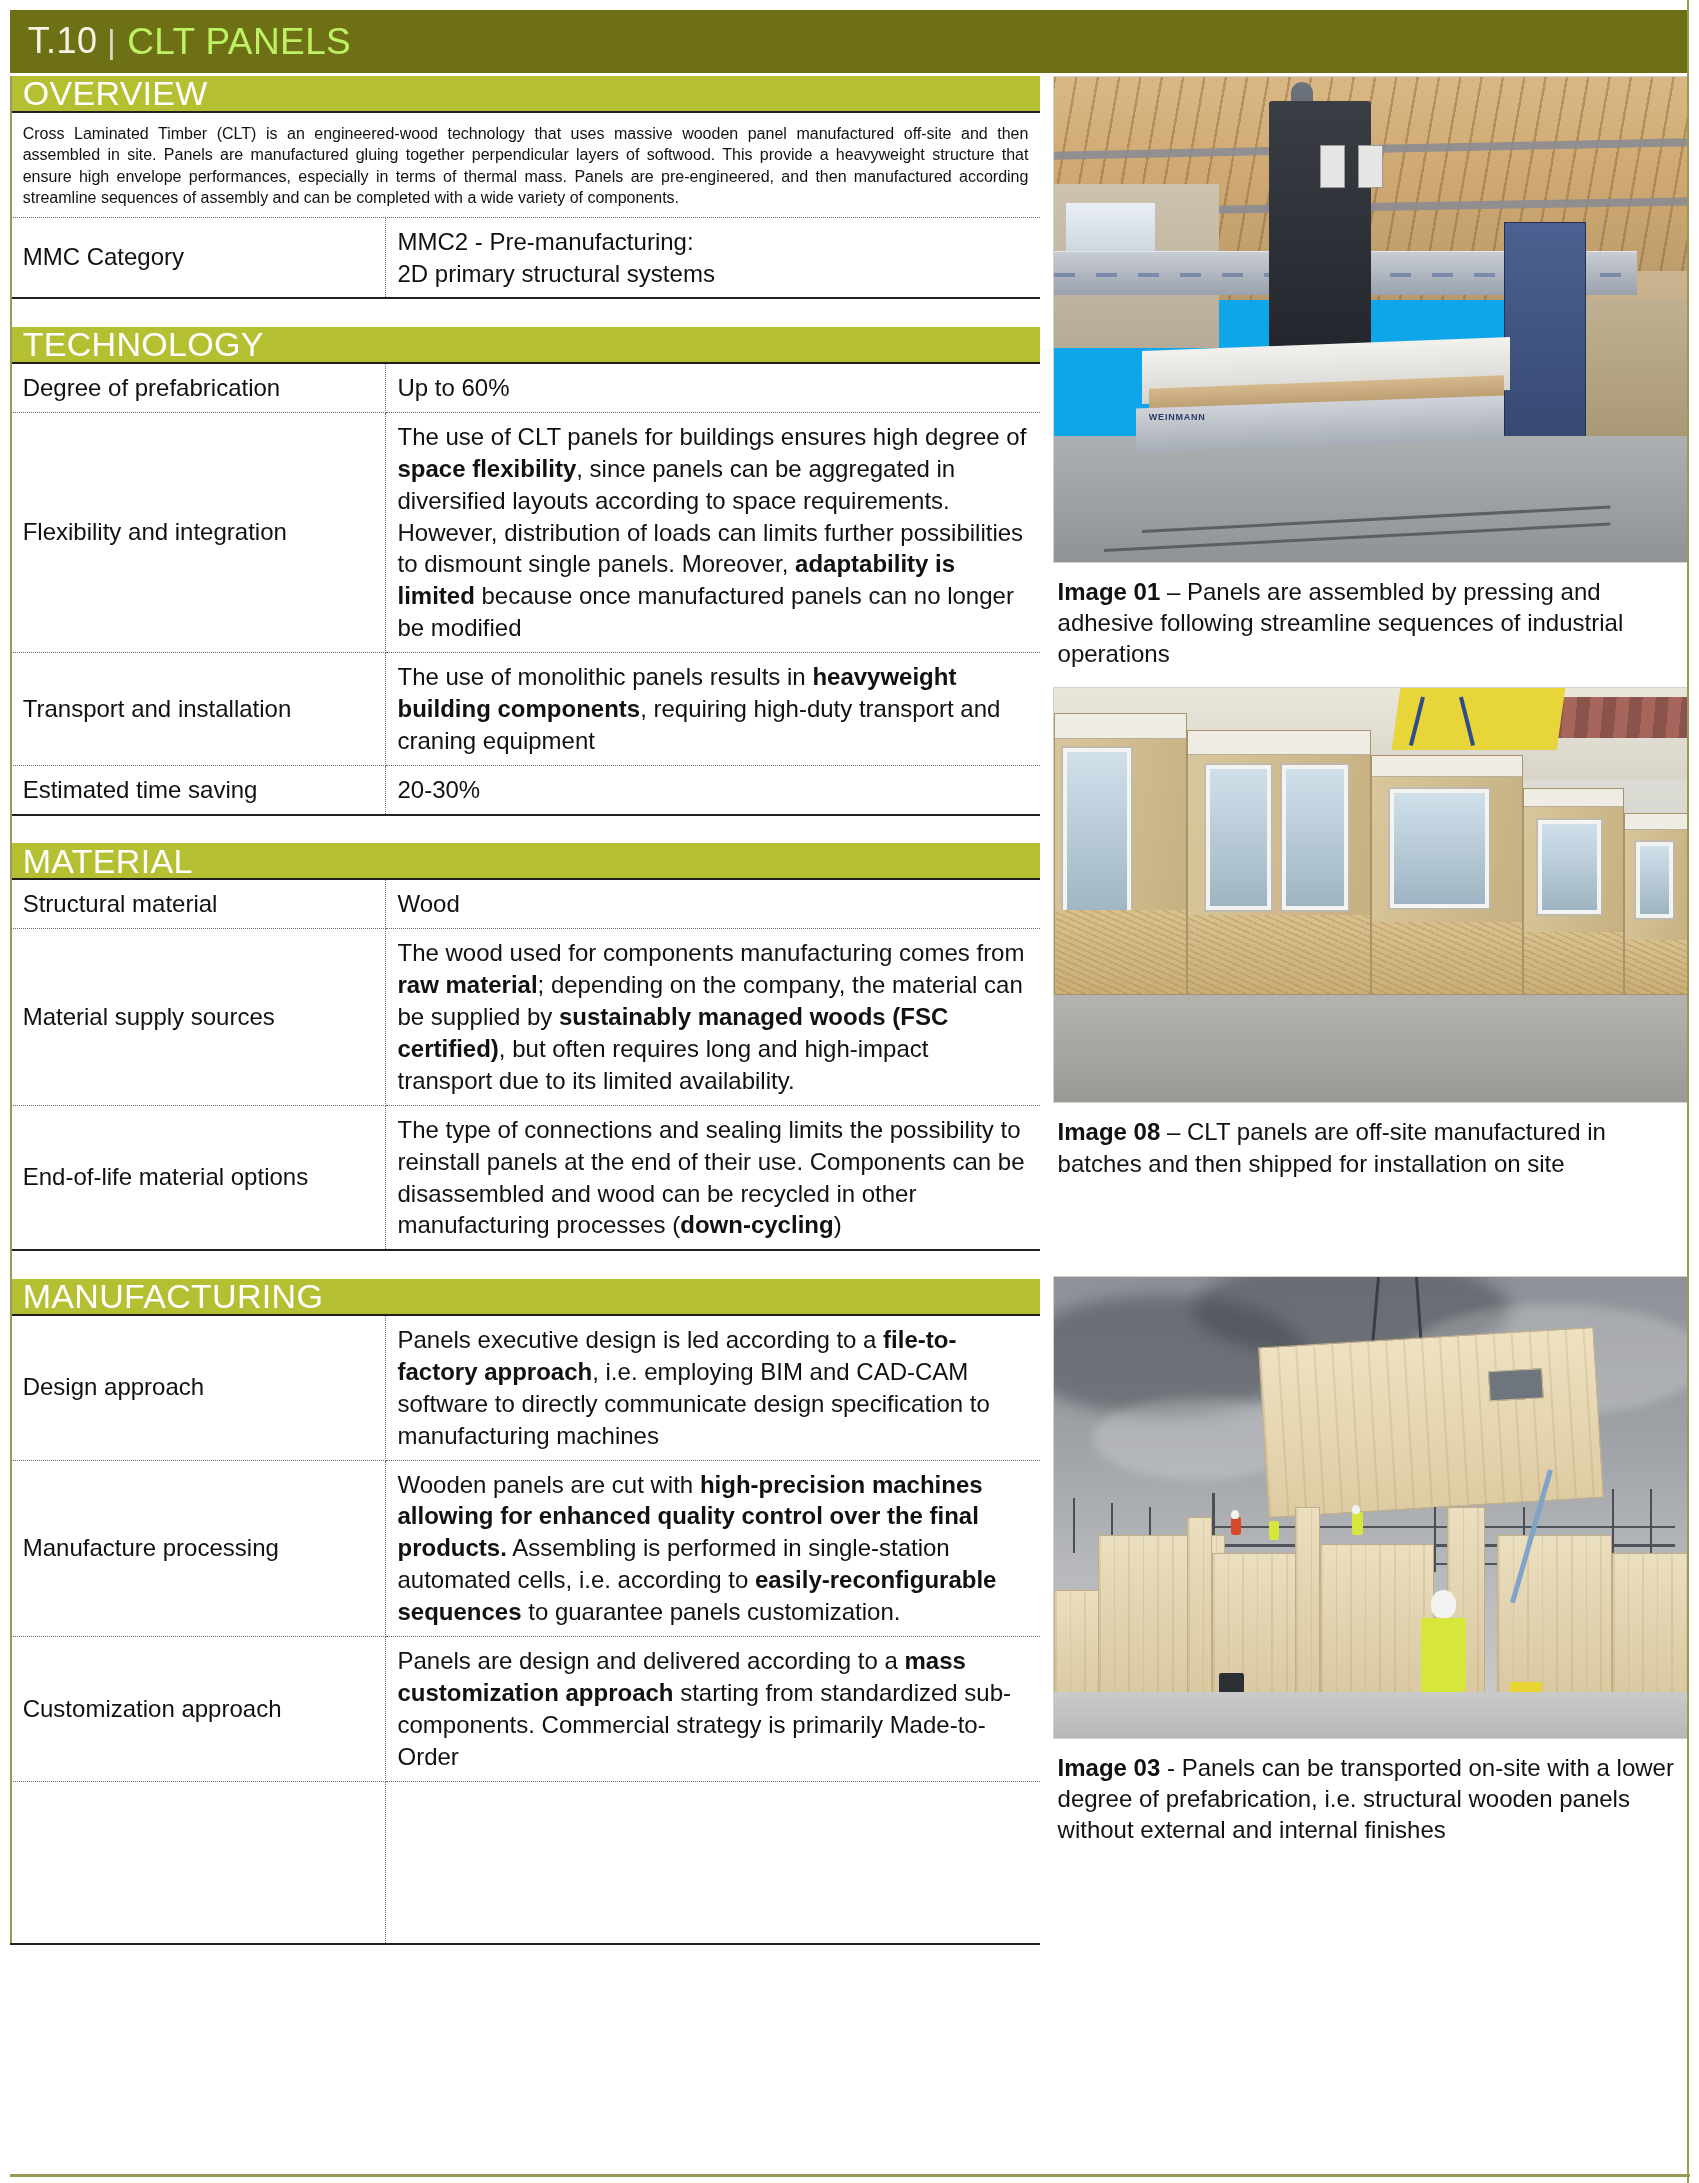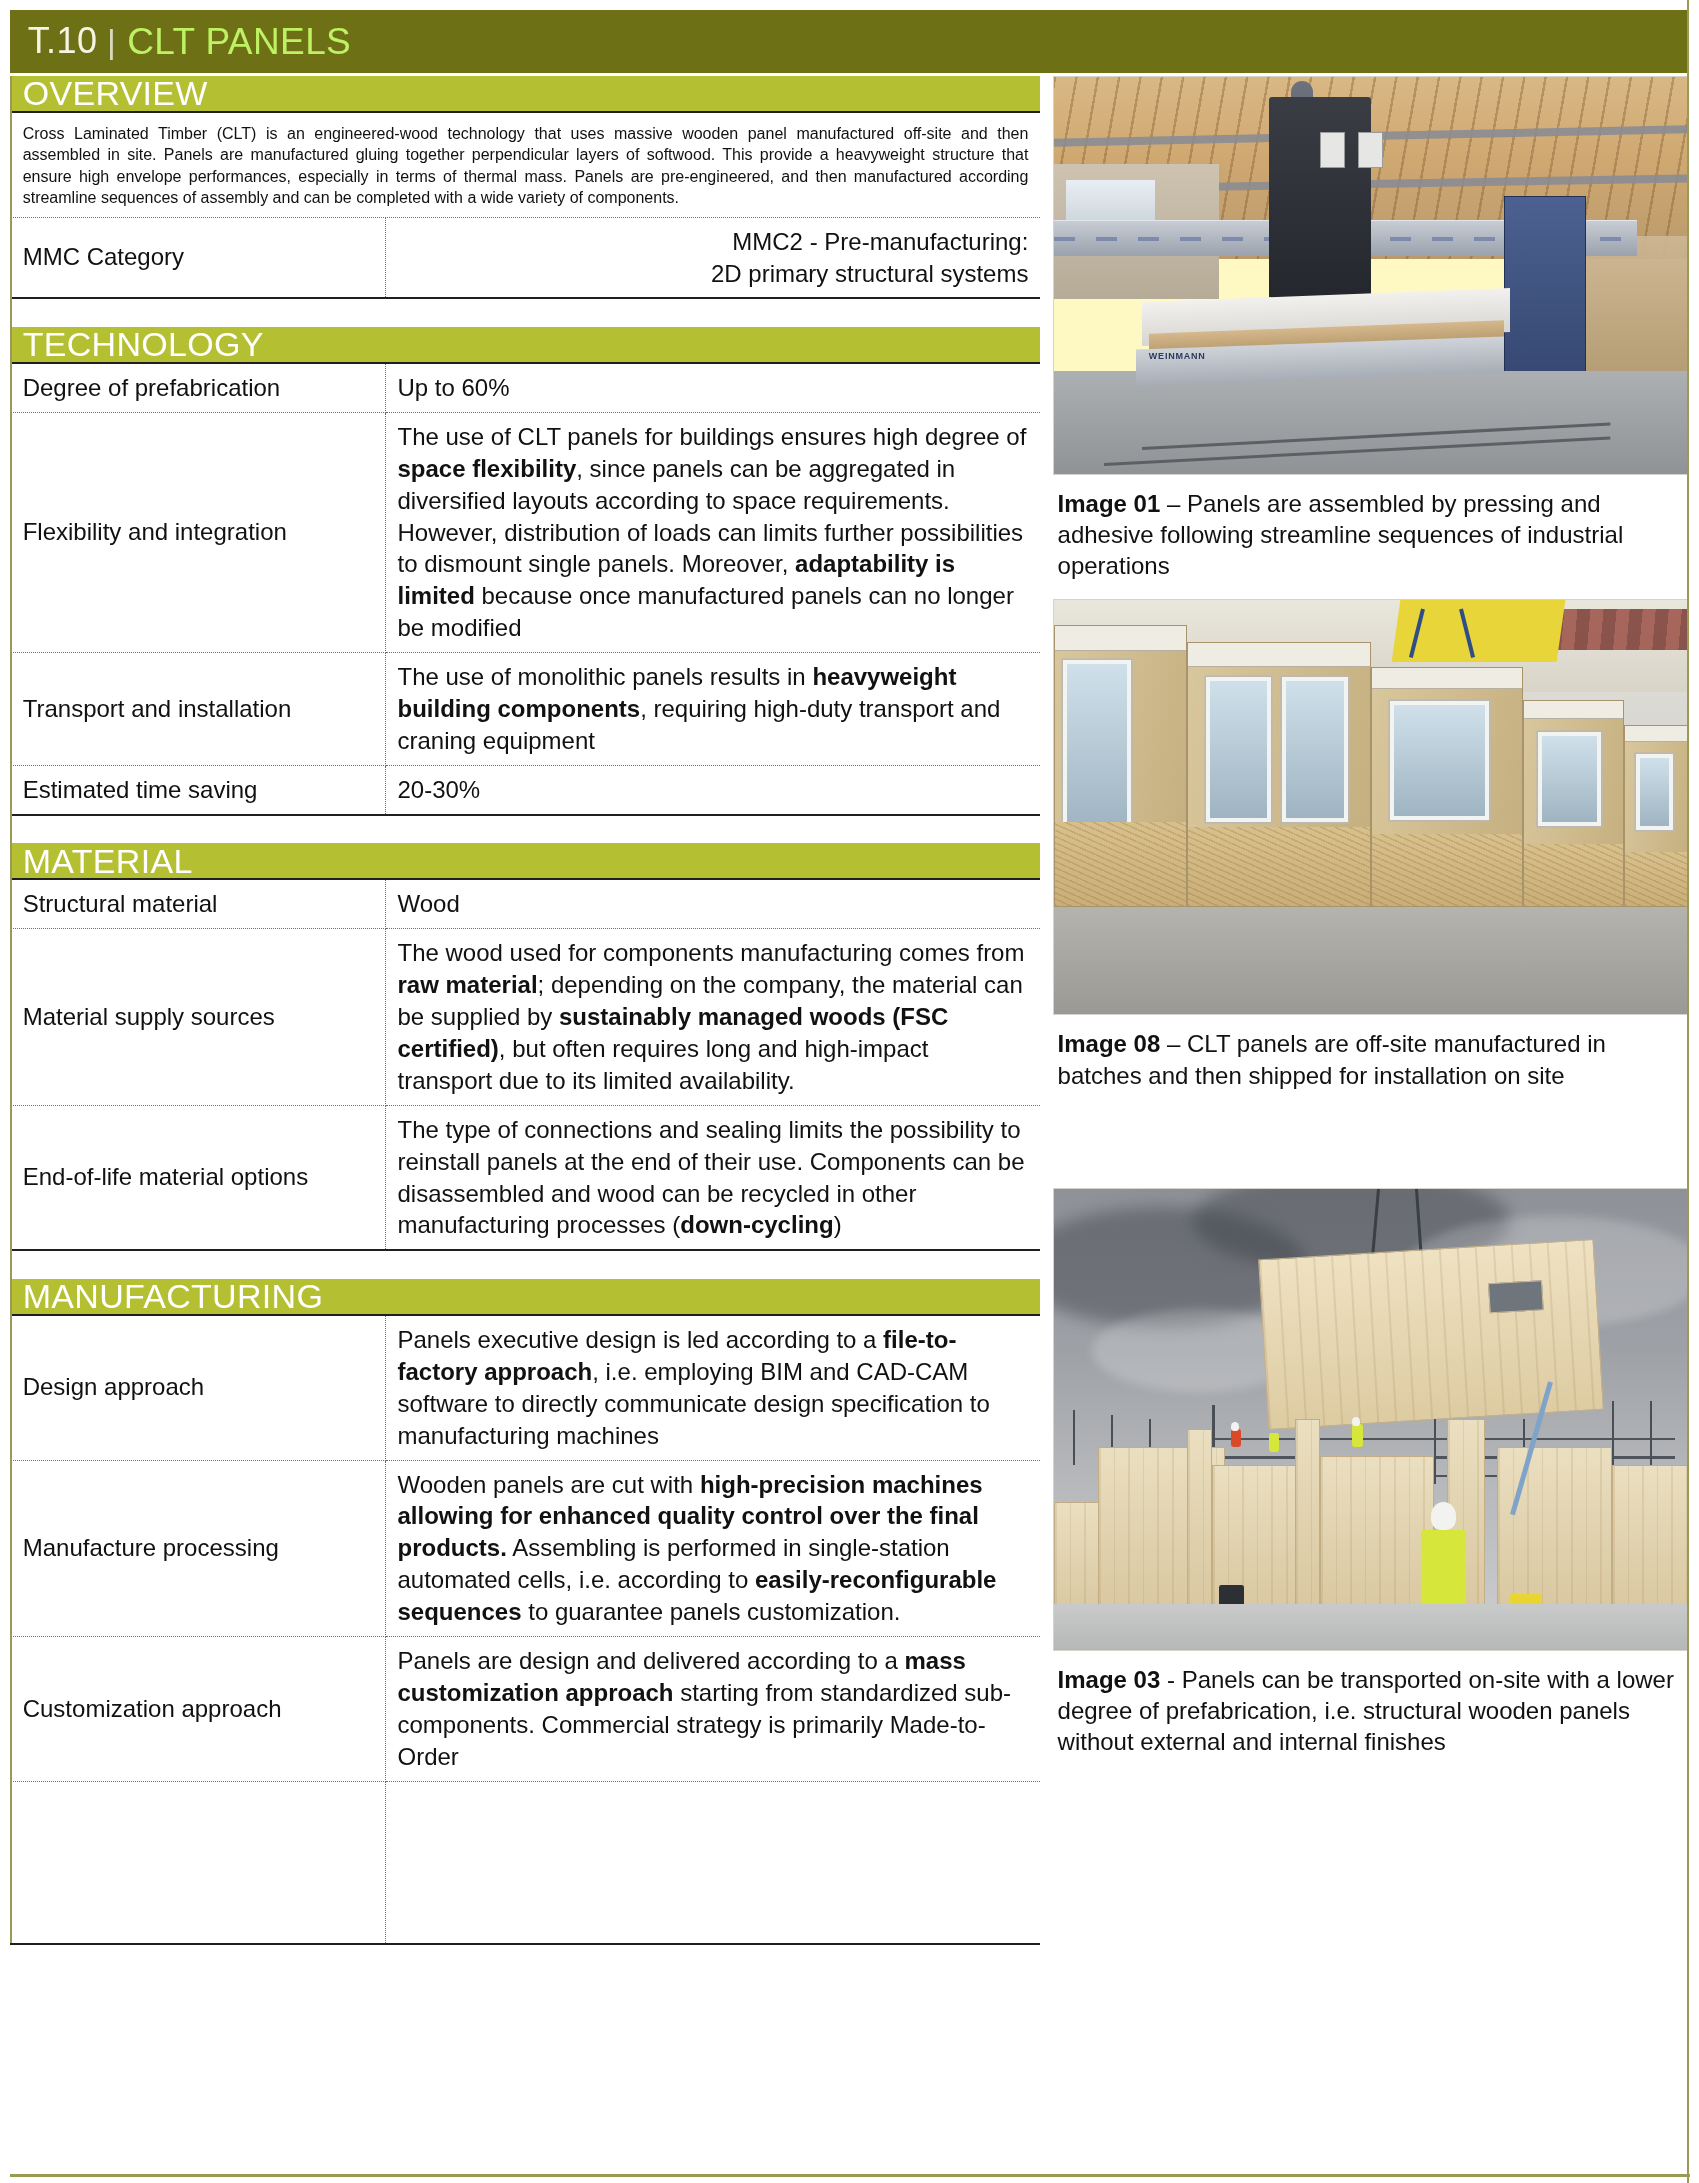--- a/index.html
+++ b/index.html
@@ -120,21 +120,20 @@
   table.spec td.label {
     border-right: 1.6px dotted #6d6d6d;
     padding-left: 13px;
   }
   table.spec td.value {
     vertical-align: top;
     padding-top: 8px;
   }
   table.spec td.value p {
     margin: 0;
-    text-align: right;
   }
   table.spec td.value b { font-weight: bold; }
 
   
   .overview-body {
     border-bottom: 1.6px dotted #6d6d6d;
     padding: 9.7px 11.3px 8px 13px;
     font-size: 16px;
     line-height: 1.345;
     text-align: justify;
@@ -177,21 +176,21 @@
     position: absolute;
     left: 9.7px; right: 10.5px;
     bottom: 6.5px;
     height: 2.4px;
     background: #9a9a55;
   }
 
   
 
   
-  .img01 { width: 100%; height: 397px; position: relative; background:#fef9c3; }
+  .img01 { width: 100%; height: 485px; position: relative; background:#0ea5e9; }
   .img01 .roof {
     position:absolute; left:0; right:0; top:0; height:46%;
     background:
       repeating-linear-gradient(100deg, rgba(120,80,40,.35) 0 2.4px, rgba(0,0,0,0) 2.4px 21px),
       linear-gradient(180deg, #d9b885 0%, #cfa871 45%, #b99a6c 100%);
   }
   .img01 .roof-beam {
     position:absolute; height:8px; background:#8a8c92; opacity:.9;
   }
   .img01 .wall-left {

